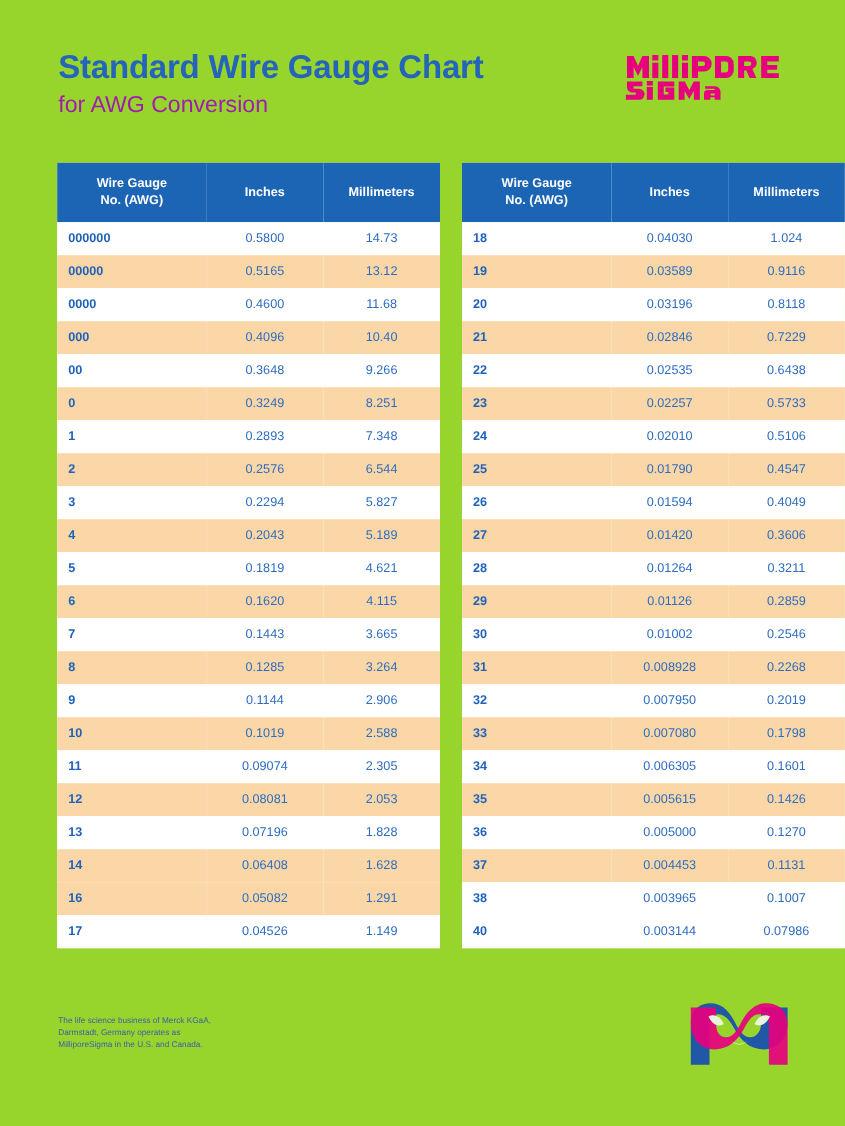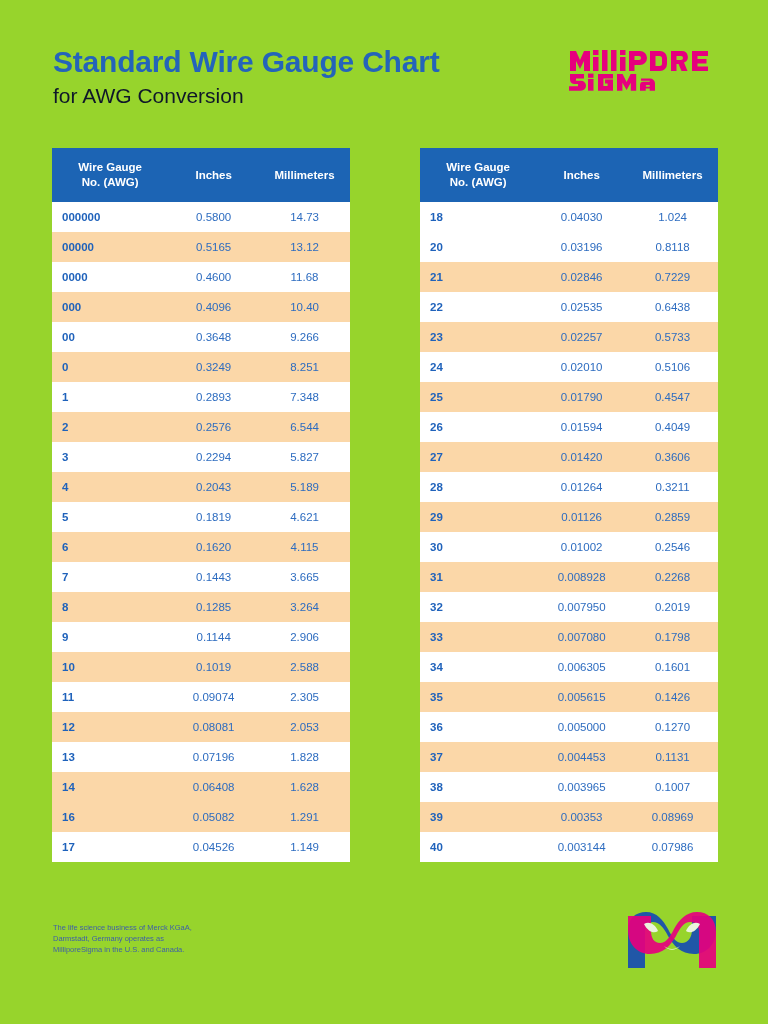--- a/index.html
+++ b/index.html
@@ -32,21 +32,21 @@
     font-size: 30px;
     font-weight: bold;
     color: #2464ba;
     letter-spacing: -0.2px;
     line-height: 36px;
     white-space: nowrap;
   }
   .title-sub {
     font-size: 21px;
     font-weight: normal;
-    color: #0f172a;
+    color: #a21caf;
     line-height: 28px;
     margin-top: 2px;
     white-space: nowrap;
   }
 
   
   .brand-logo {
     position: absolute;
     right: 48px;
     top: 47px;
@@ -58,21 +58,21 @@
   
   .tables {
     position: absolute;
     left: 0;
     top: 148px;
     width: 768px;
   }
   .table-wrap {
     position: absolute;
     top: 0;
-    width: 298px;
+    width: 348px;
   }
   .table-wrap.left  { left: 52px; }
   .table-wrap.right { left: 420px; }
 
   table.gauge {
     width: 100%;
     border-collapse: collapse;
     table-layout: fixed;
     background: #ffffff;
   }
@@ -326,20 +326,25 @@
           <th>Inches</th>
           <th>Millimeters</th>
         </tr>
       </thead>
       <tbody>
           <tr class="odd">
             <td class="td-awg">18</td>
             <td>0.04030</td>
             <td>1.024</td>
           </tr>
+          <tr class="even">
+            <td class="td-awg">19</td>
+            <td>0.03589</td>
+            <td>0.9116</td>
+          </tr>
           <tr class="odd">
             <td class="td-awg">20</td>
             <td>0.03196</td>
             <td>0.8118</td>
           </tr>
           <tr class="even">
             <td class="td-awg">21</td>
             <td>0.02846</td>
             <td>0.7229</td>
           </tr>
@@ -420,25 +425,20 @@
           </tr>
           <tr class="even">
             <td class="td-awg">37</td>
             <td>0.004453</td>
             <td>0.1131</td>
           </tr>
           <tr class="odd">
             <td class="td-awg">38</td>
             <td>0.003965</td>
             <td>0.1007</td>
-          </tr>
-          <tr class="even">
-            <td class="td-awg">39</td>
-            <td>0.00353</td>
-            <td>0.08969</td>
           </tr>
           <tr class="odd">
             <td class="td-awg">40</td>
             <td>0.003144</td>
             <td>0.07986</td>
           </tr>
         </tbody>
     </table>
   </div>
 

